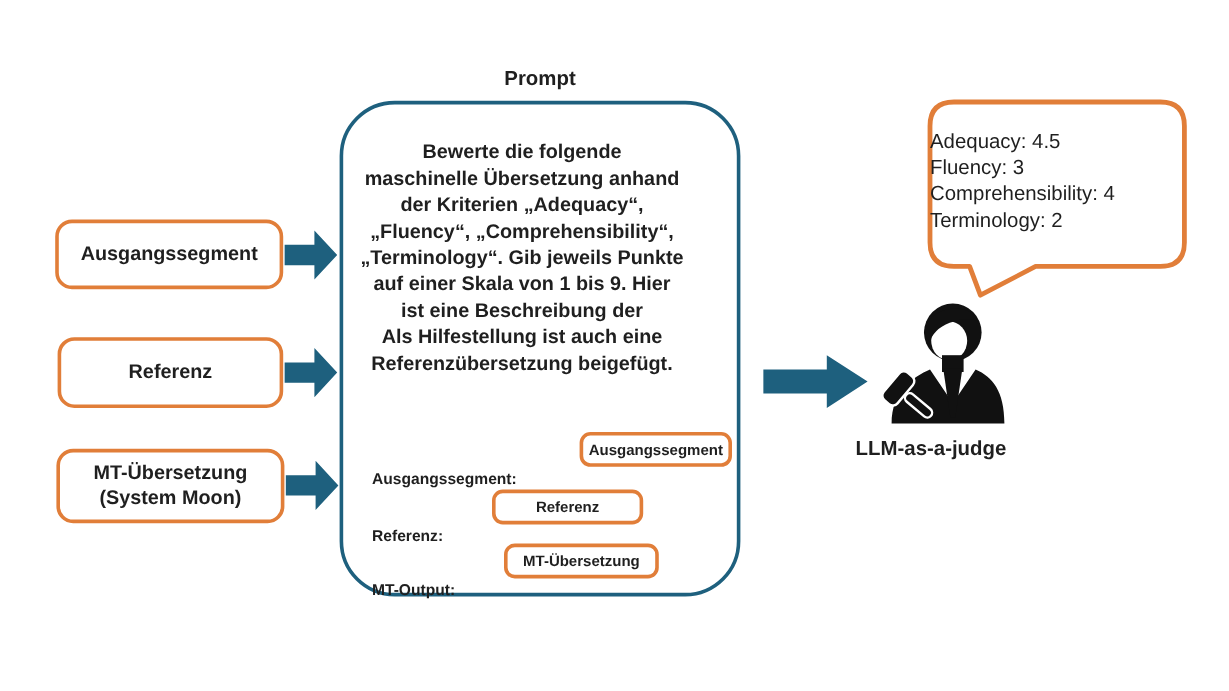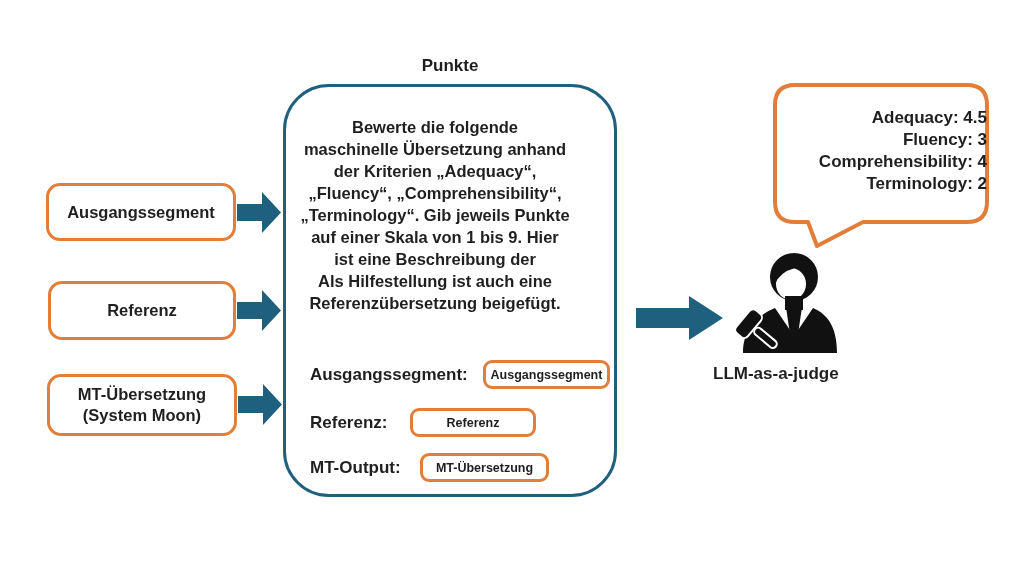--- a/index.html
+++ b/index.html
@@ -24,30 +24,30 @@
     border:3px solid var(--teal);border-radius:46px;
   }
   .prompt-title{
     position:absolute;text-align:center;font-weight:bold;font-size:17px;
   }
   .prompt-body{
     position:absolute;text-align:center;font-weight:bold;font-size:16.5px;
   }
   .prompt-body div{line-height:22px;white-space:nowrap;}
   .field-label{
-    position:absolute;font-weight:bold;font-size:17px;line-height:29px;white-space:nowrap;
+    position:absolute;font-weight:bold;font-size:13px;line-height:29px;white-space:nowrap;margin-top:24px;
   }
   .chip{
     position:absolute;box-sizing:border-box;background:#fff;
     border:3px solid var(--orange);border-radius:9px;
     display:flex;align-items:center;justify-content:center;
     font-weight:bold;font-size:12.5px;white-space:nowrap;
   }
   .bubble-text{
-    position:absolute;text-align:right;font-weight:bold;font-size:17px;
+    position:absolute;text-align:left;font-weight:normal;font-size:17px;
   }
   .bubble-text div{line-height:22px;white-space:nowrap;}
   .judge-label{
     position:absolute;font-weight:bold;font-size:17px;white-space:nowrap;
   }
 </style>
 </head>
 <body>
 
 <div class="stage">
@@ -66,21 +66,21 @@
   <svg class="abs" style="left:237px;top:191px;" width="45" height="43" viewBox="0 0 45 43">
     <path d="M0 13 H25 V1 L44 21.5 L25 42 V30 H0 Z" fill="#1E607E"></path>
   </svg>
   <svg class="abs" style="left:237px;top:289px;" width="45" height="43" viewBox="0 0 45 43">
     <path d="M0 13 H25 V1 L44 21.5 L25 42 V30 H0 Z" fill="#1E607E"></path>
   </svg>
   <svg class="abs" style="left:238px;top:383px;" width="45" height="43" viewBox="0 0 45 43">
     <path d="M0 13 H25 V1 L44 21.5 L25 42 V30 H0 Z" fill="#1E607E"></path>
   </svg>
 
-  <div class="prompt-title" style="left:283px;top:56px;width:334px;">Punkte</div>
+  <div class="prompt-title" style="left:283px;top:56px;width:334px;">Prompt</div>
 
   <div class="prompt-box" style="left:283px;top:84px;width:334px;height:413px;"></div>
 
   <div class="prompt-body" style="left:283px;top:116px;width:304px;">
     <div>Bewerte die folgende</div>
     <div>maschinelle Übersetzung anhand</div>
     <div>der Kriterien „Adequacy“,</div>
     <div>„Fluency“, „Comprehensibility“,</div>
     <div>„Terminology“. Gib jeweils Punkte</div>
     <div>auf einer Skala von 1 bis 9. Hier</div>

